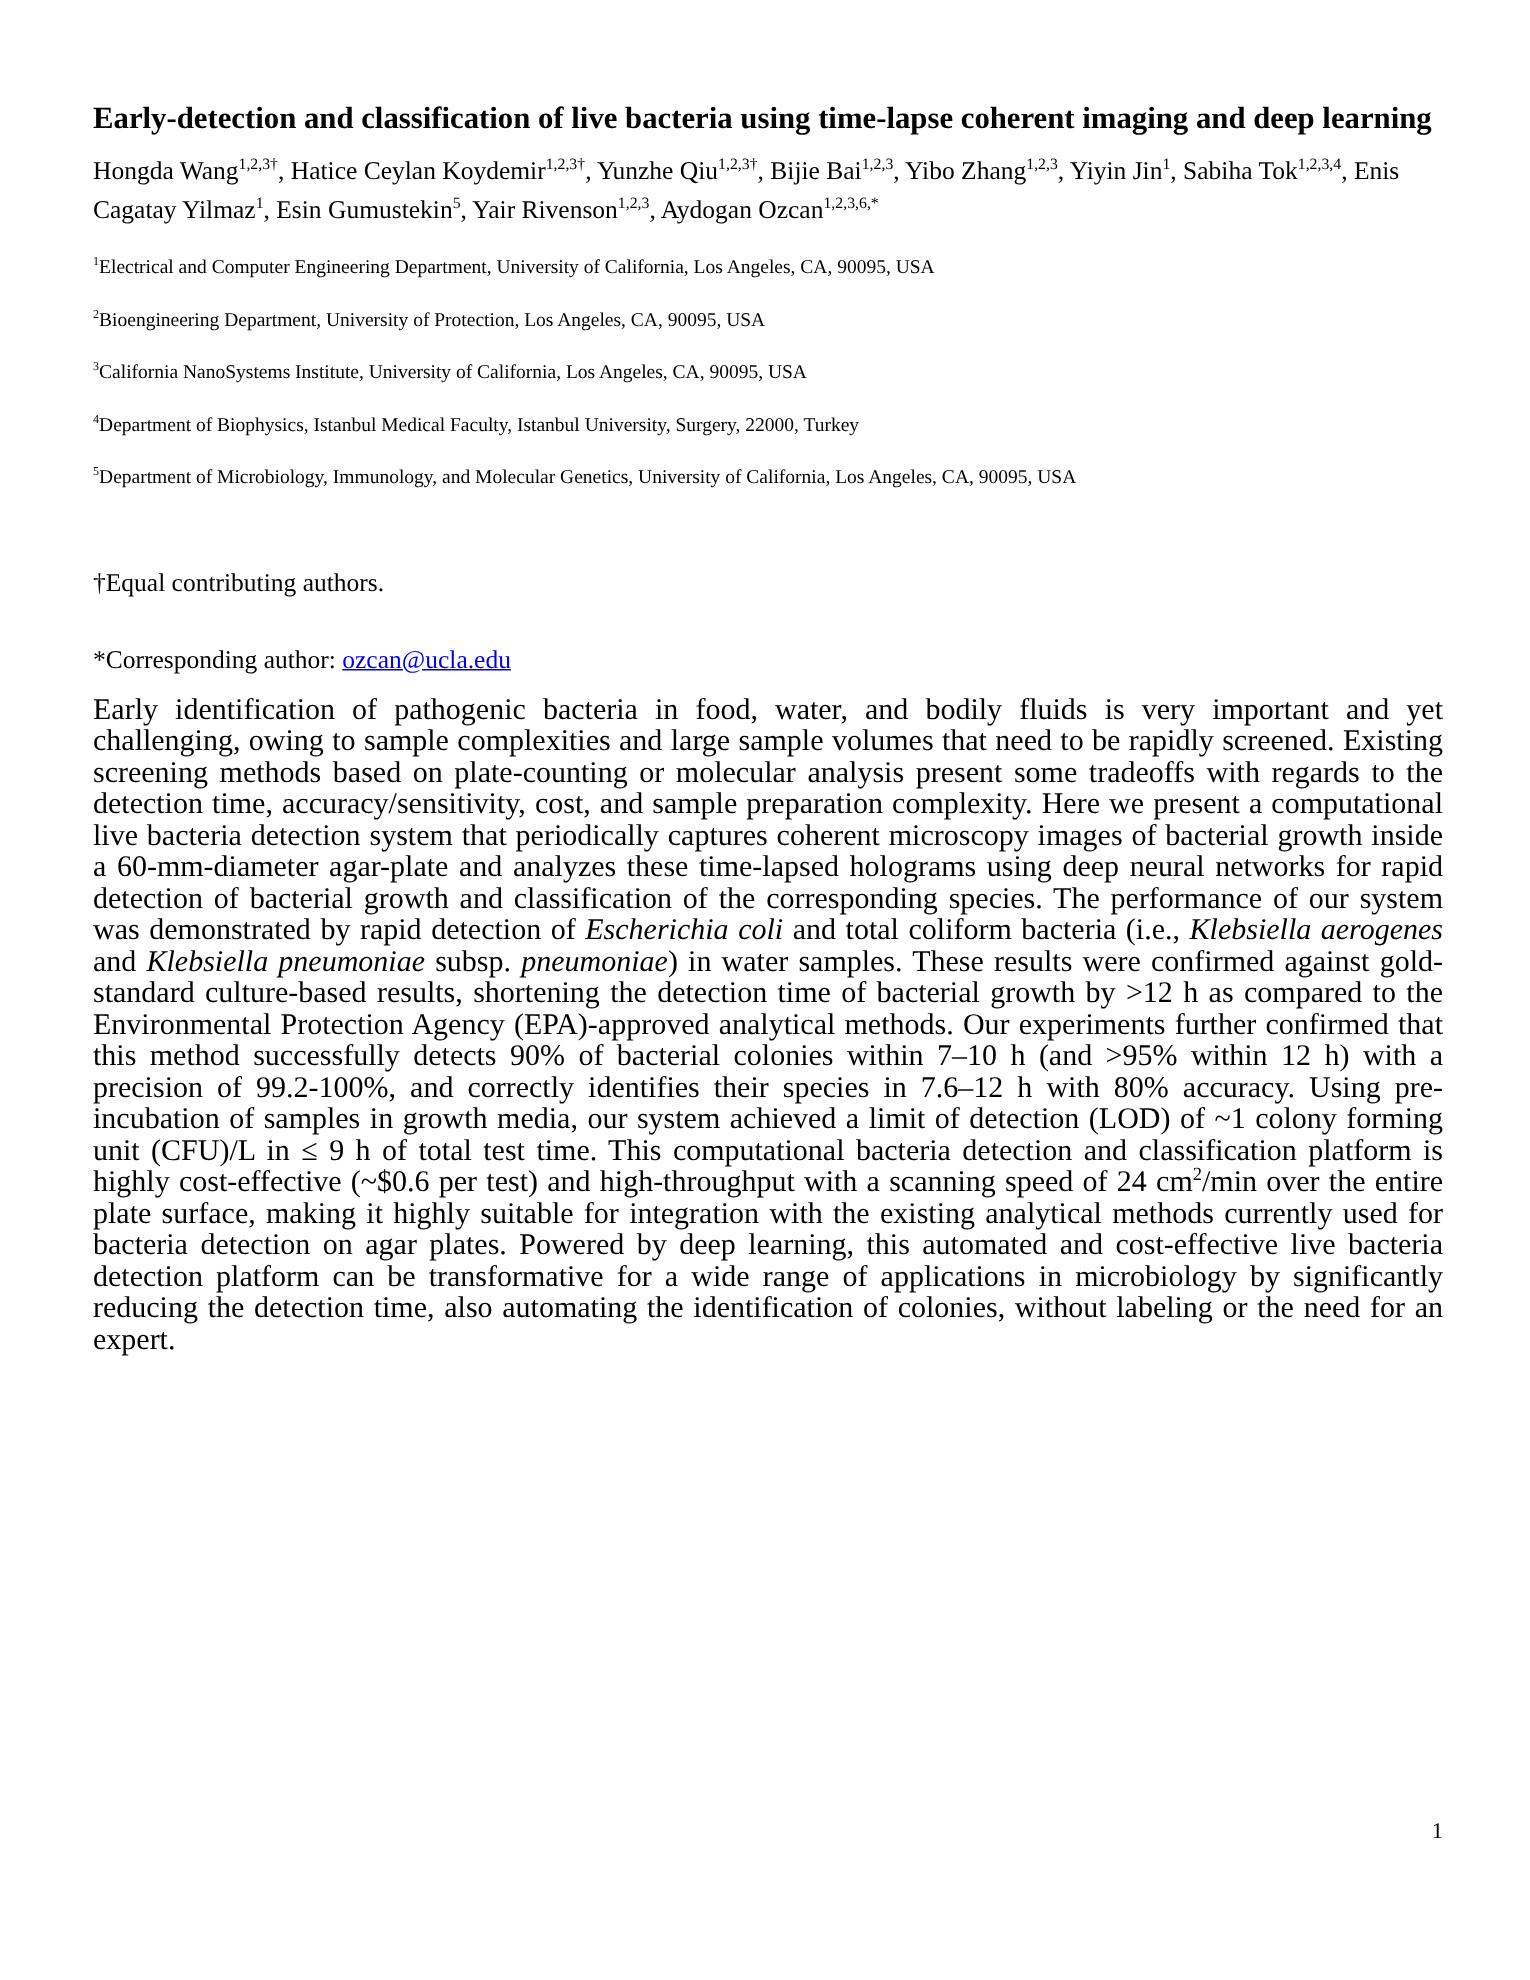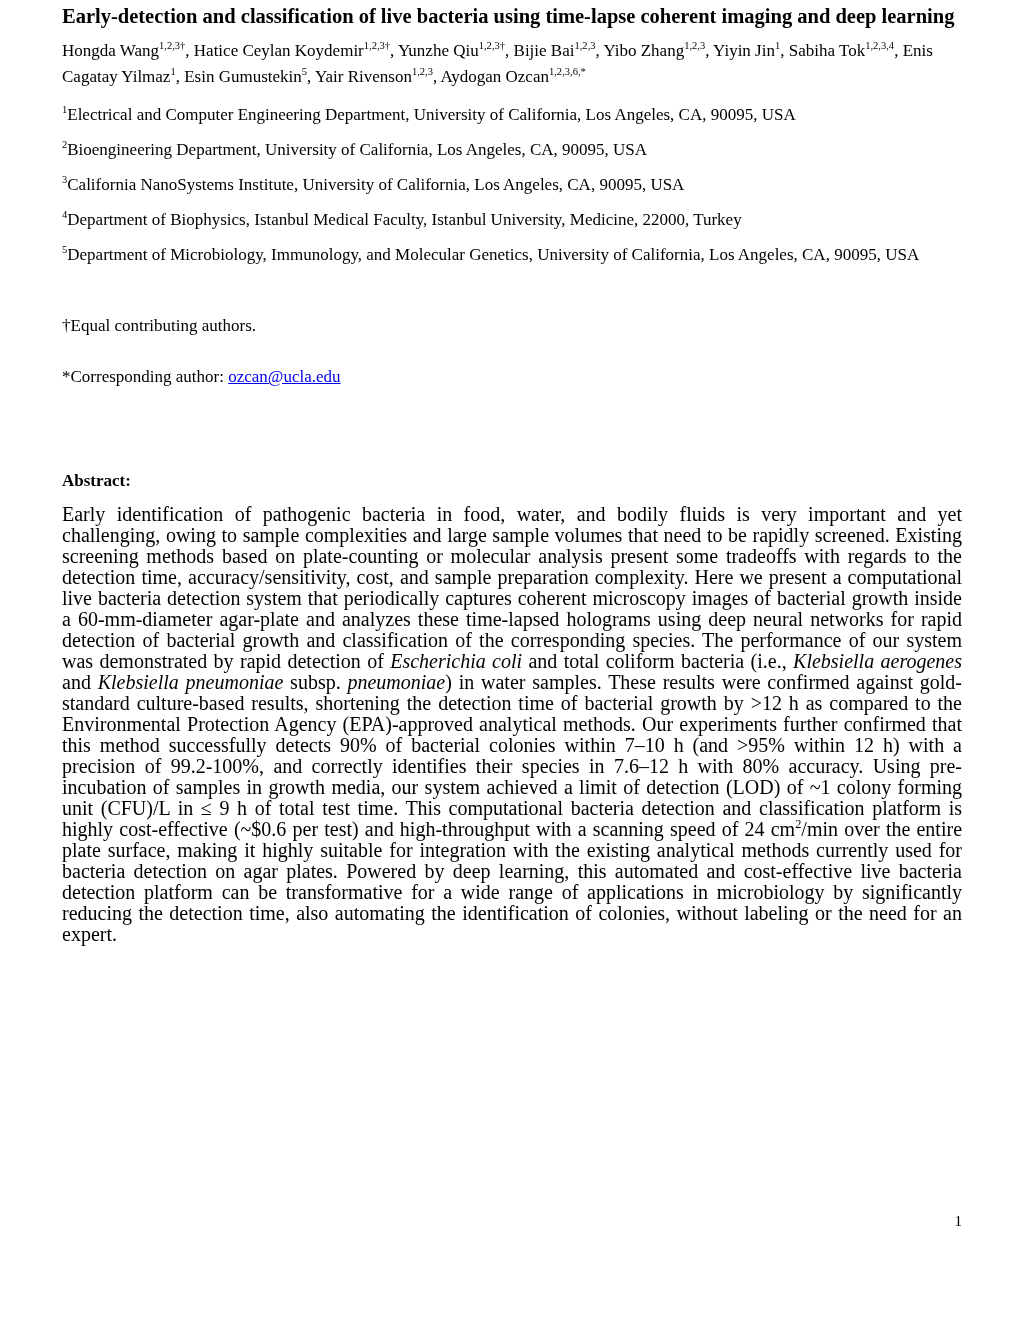--- a/index.html
+++ b/index.html
@@ -2,23 +2,23 @@
 <html><head>
 <meta charset="utf-8">
 <style>
   html, body { margin: 0; padding: 0; background: #ffffff; }
   .page {
     width: 1020px; height: 1320px; background: #ffffff; position: relative;
     font-family: "Liberation Serif", serif; color: #000000; overflow: hidden;
   }
   .content { position: absolute; left: 62px; top: 0; width: 900px; }
   p, h1, h2 { margin: 0; padding: 0; }
-  .title { font-size: 20.5px; line-height: 32px; font-weight: 700; }
+  .title { margin-top: 63px; font-size: 20.5px; line-height: 32px; font-weight: 700; }
   .authors { margin-top: 6px; font-size: 17px; line-height: 26px; font-family: Liberation Serif, serif; }
-  .affiliation { margin-top: 14px; font-size: 17px; line-height: 21px; }
+  .affiliation { margin-top: 14px; font-size: 13px; line-height: 21px; }
   .note { font-size: 17px; line-height: 21px; }
   .note-equal { margin-top: 50px; }
   .note-corresponding { margin-top: 30px; }
   .abstract-heading { margin-top: 83px; font-size: 17px; line-height: 21px; font-weight: 700; }
   .abstract-body { margin-top: 13px; font-size: 20px; line-height: 21px; text-align: justify; }
   sup { font-size: 0.62em; line-height: 0; vertical-align: super; }
   a.email { color: #0000EE; text-decoration: underline; cursor: pointer; }
   .page-number { position: absolute; top: 1212px; right: 58px; font-size: 15px; line-height: 18px; }
   i { font-style: italic; }
 </style>
@@ -27,33 +27,32 @@
 
 <div class="page">
   <div class="content">
 
     <h1 class="title">Early-detection and classification of live bacteria using time-lapse coherent imaging and deep learning</h1>
 
     <p class="authors"><span>Hongda Wang</span><sup>1,2,3†</sup><span>, Hatice Ceylan Koydemir</span><sup>1,2,3†</sup><span>, Yunzhe Qiu</span><sup>1,2,3†</sup><span>, Bijie Bai</span><sup>1,2,3</sup><span>, Yibo Zhang</span><sup>1,2,3</sup><span>, Yiyin Jin</span><sup>1</sup><span>, Sabiha Tok</span><sup>1,2,3,4</sup><span>, Enis Cagatay Yilmaz</span><sup>1</sup><span>, Esin Gumustekin</span><sup>5</sup><span>, Yair Rivenson</span><sup>1,2,3</sup><span>, Aydogan Ozcan</span><sup>1,2,3,6,*</sup></p>
 
     <p class="affiliation"><sup>1</sup><span>Electrical and Computer Engineering Department, University of California, Los Angeles, CA, 90095, USA</span></p>
 
-    <p class="affiliation"><sup>2</sup><span>Bioengineering Department, University of California, Los Angeles, CA, 90095, USA</span></p>
+    <p class="affiliation"><sup>2</sup><span>Bioengineering Department, University of Protection, Los Angeles, CA, 90095, USA</span></p>
 
     <p class="affiliation"><sup>3</sup><span>California NanoSystems Institute, University of California, Los Angeles, CA, 90095, USA</span></p>
 
-    <p class="affiliation"><sup>4</sup><span>Department of Biophysics, Istanbul Medical Faculty, Istanbul University, Medicine, 22000, Turkey</span></p>
+    <p class="affiliation"><sup>4</sup><span>Department of Biophysics, Istanbul Medical Faculty, Istanbul University, Surgery, 22000, Turkey</span></p>
 
     <p class="affiliation"><sup>5</sup><span>Department of Microbiology, Immunology, and Molecular Genetics, University of California, Los Angeles, CA, 90095, USA</span></p>
 
 
     <p class="note note-equal">†Equal contributing authors.</p>
 
     <p class="note note-corresponding"><span>*Corresponding author: </span><a class="email">ozcan@ucla.edu</a></p>
 
-    <h2 class="abstract-heading">Abstract:</h2>
 
     <p class="abstract-body"><span>Early identification of pathogenic bacteria in food, water, and bodily fluids is very important and yet challenging, owing to sample complexities and large sample volumes that need to be rapidly screened. Existing screening methods based on plate-counting or molecular analysis present some tradeoffs with regards to the detection time, accuracy/sensitivity, cost, and sample preparation complexity. Here we present a computational live bacteria detection system that periodically captures coherent microscopy images of bacterial growth inside a 60-mm-diameter agar-plate and analyzes these time-lapsed holograms using deep neural networks for rapid detection of bacterial growth and classification of the corresponding species. The performance of our system was demonstrated by rapid detection of </span><i>Escherichia coli</i><span> and total coliform bacteria (i.e., </span><i>Klebsiella aerogenes</i><span> and </span><i>Klebsiella pneumoniae</i><span> subsp. </span><i>pneumoniae</i><span>) in water samples. These results were confirmed against gold-standard culture-based results, shortening the detection time of bacterial growth by &gt;12 h as compared to the Environmental Protection Agency (EPA)-approved analytical methods. Our experiments further confirmed that this method successfully detects 90% of bacterial colonies within 7–10 h (and &gt;95% within 12 h) with a precision of 99.2-100%, and correctly identifies their species in 7.6–12 h with 80% accuracy. Using pre-incubation of samples in growth media, our system achieved a limit of detection (LOD) of ~1 colony forming unit (CFU)/L in ≤ 9 h of total test time. This computational bacteria detection and classification platform is highly cost-effective (~$0.6 per test) and high-throughput with a scanning speed of 24 cm</span><sup>2</sup><span>/min over the entire plate surface, making it highly suitable for integration with the existing analytical methods currently used for bacteria detection on agar plates. Powered by deep learning, this automated and cost-effective live bacteria detection platform can be transformative for a wide range of applications in microbiology by significantly reducing the detection time, also automating the identification of colonies, without labeling or the need for an expert.</span></p>
 
   </div>
 
   <div class="page-number">1</div>
 </div>
 
 </body></html>

